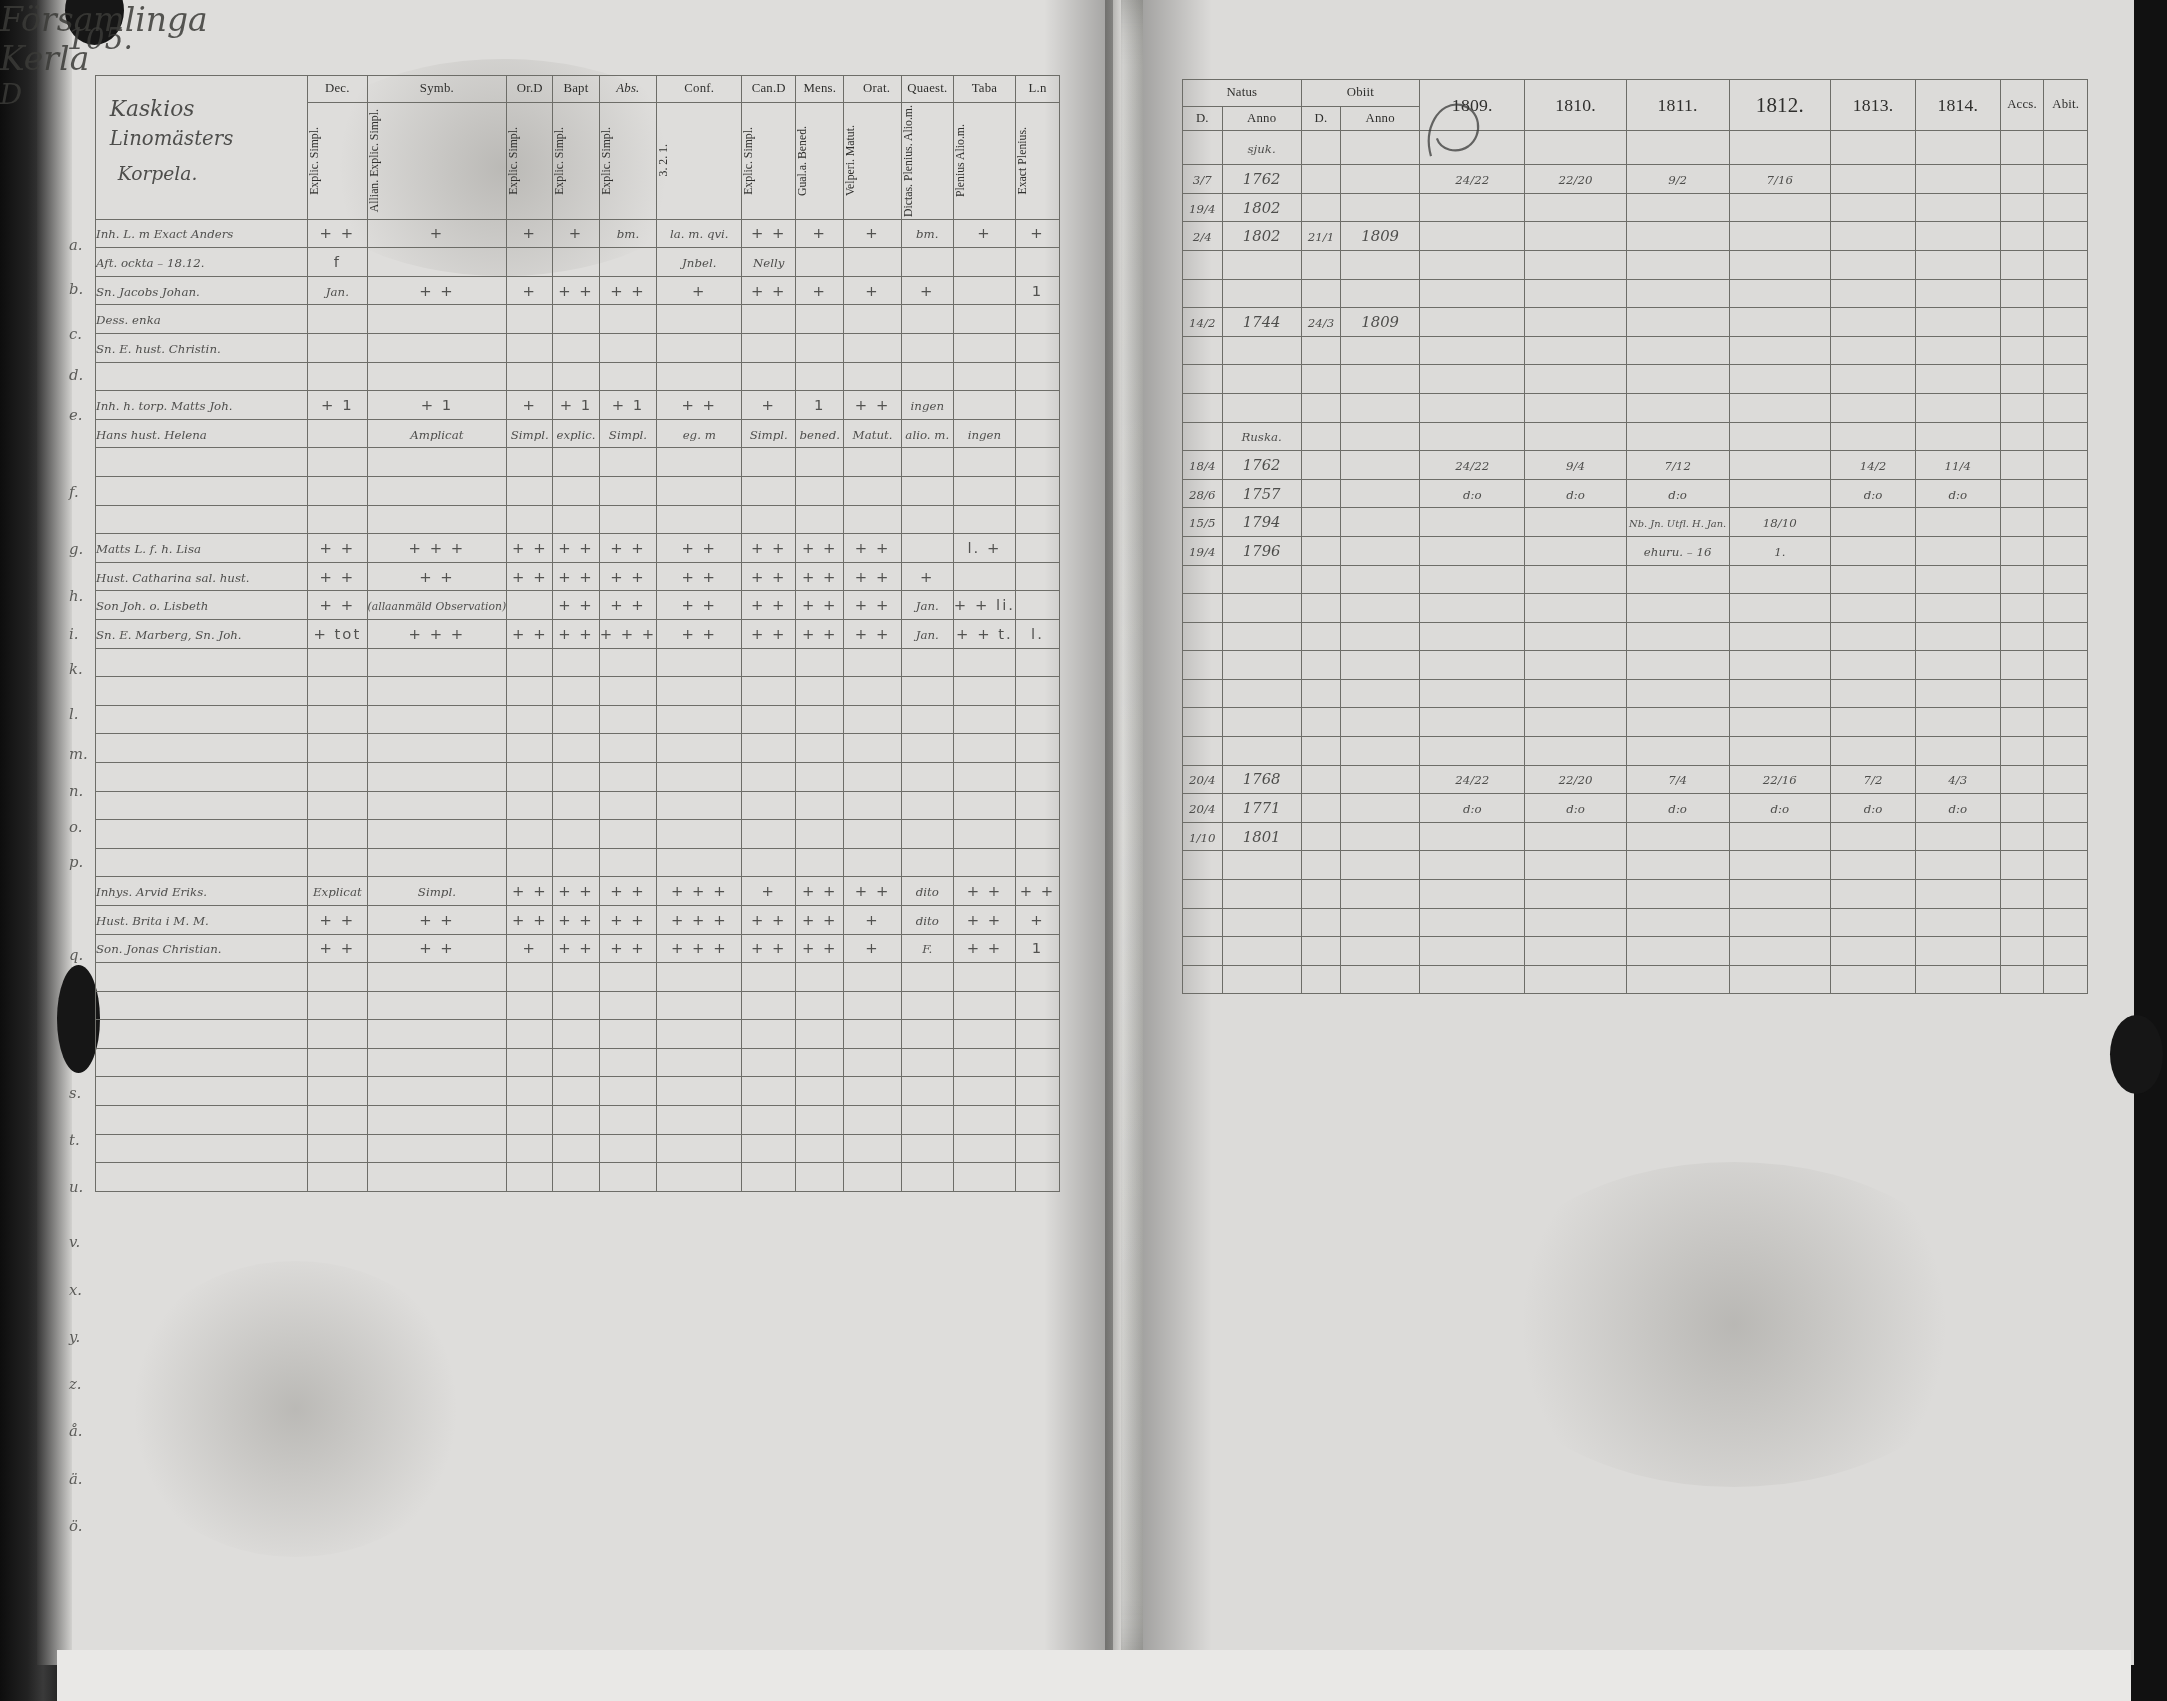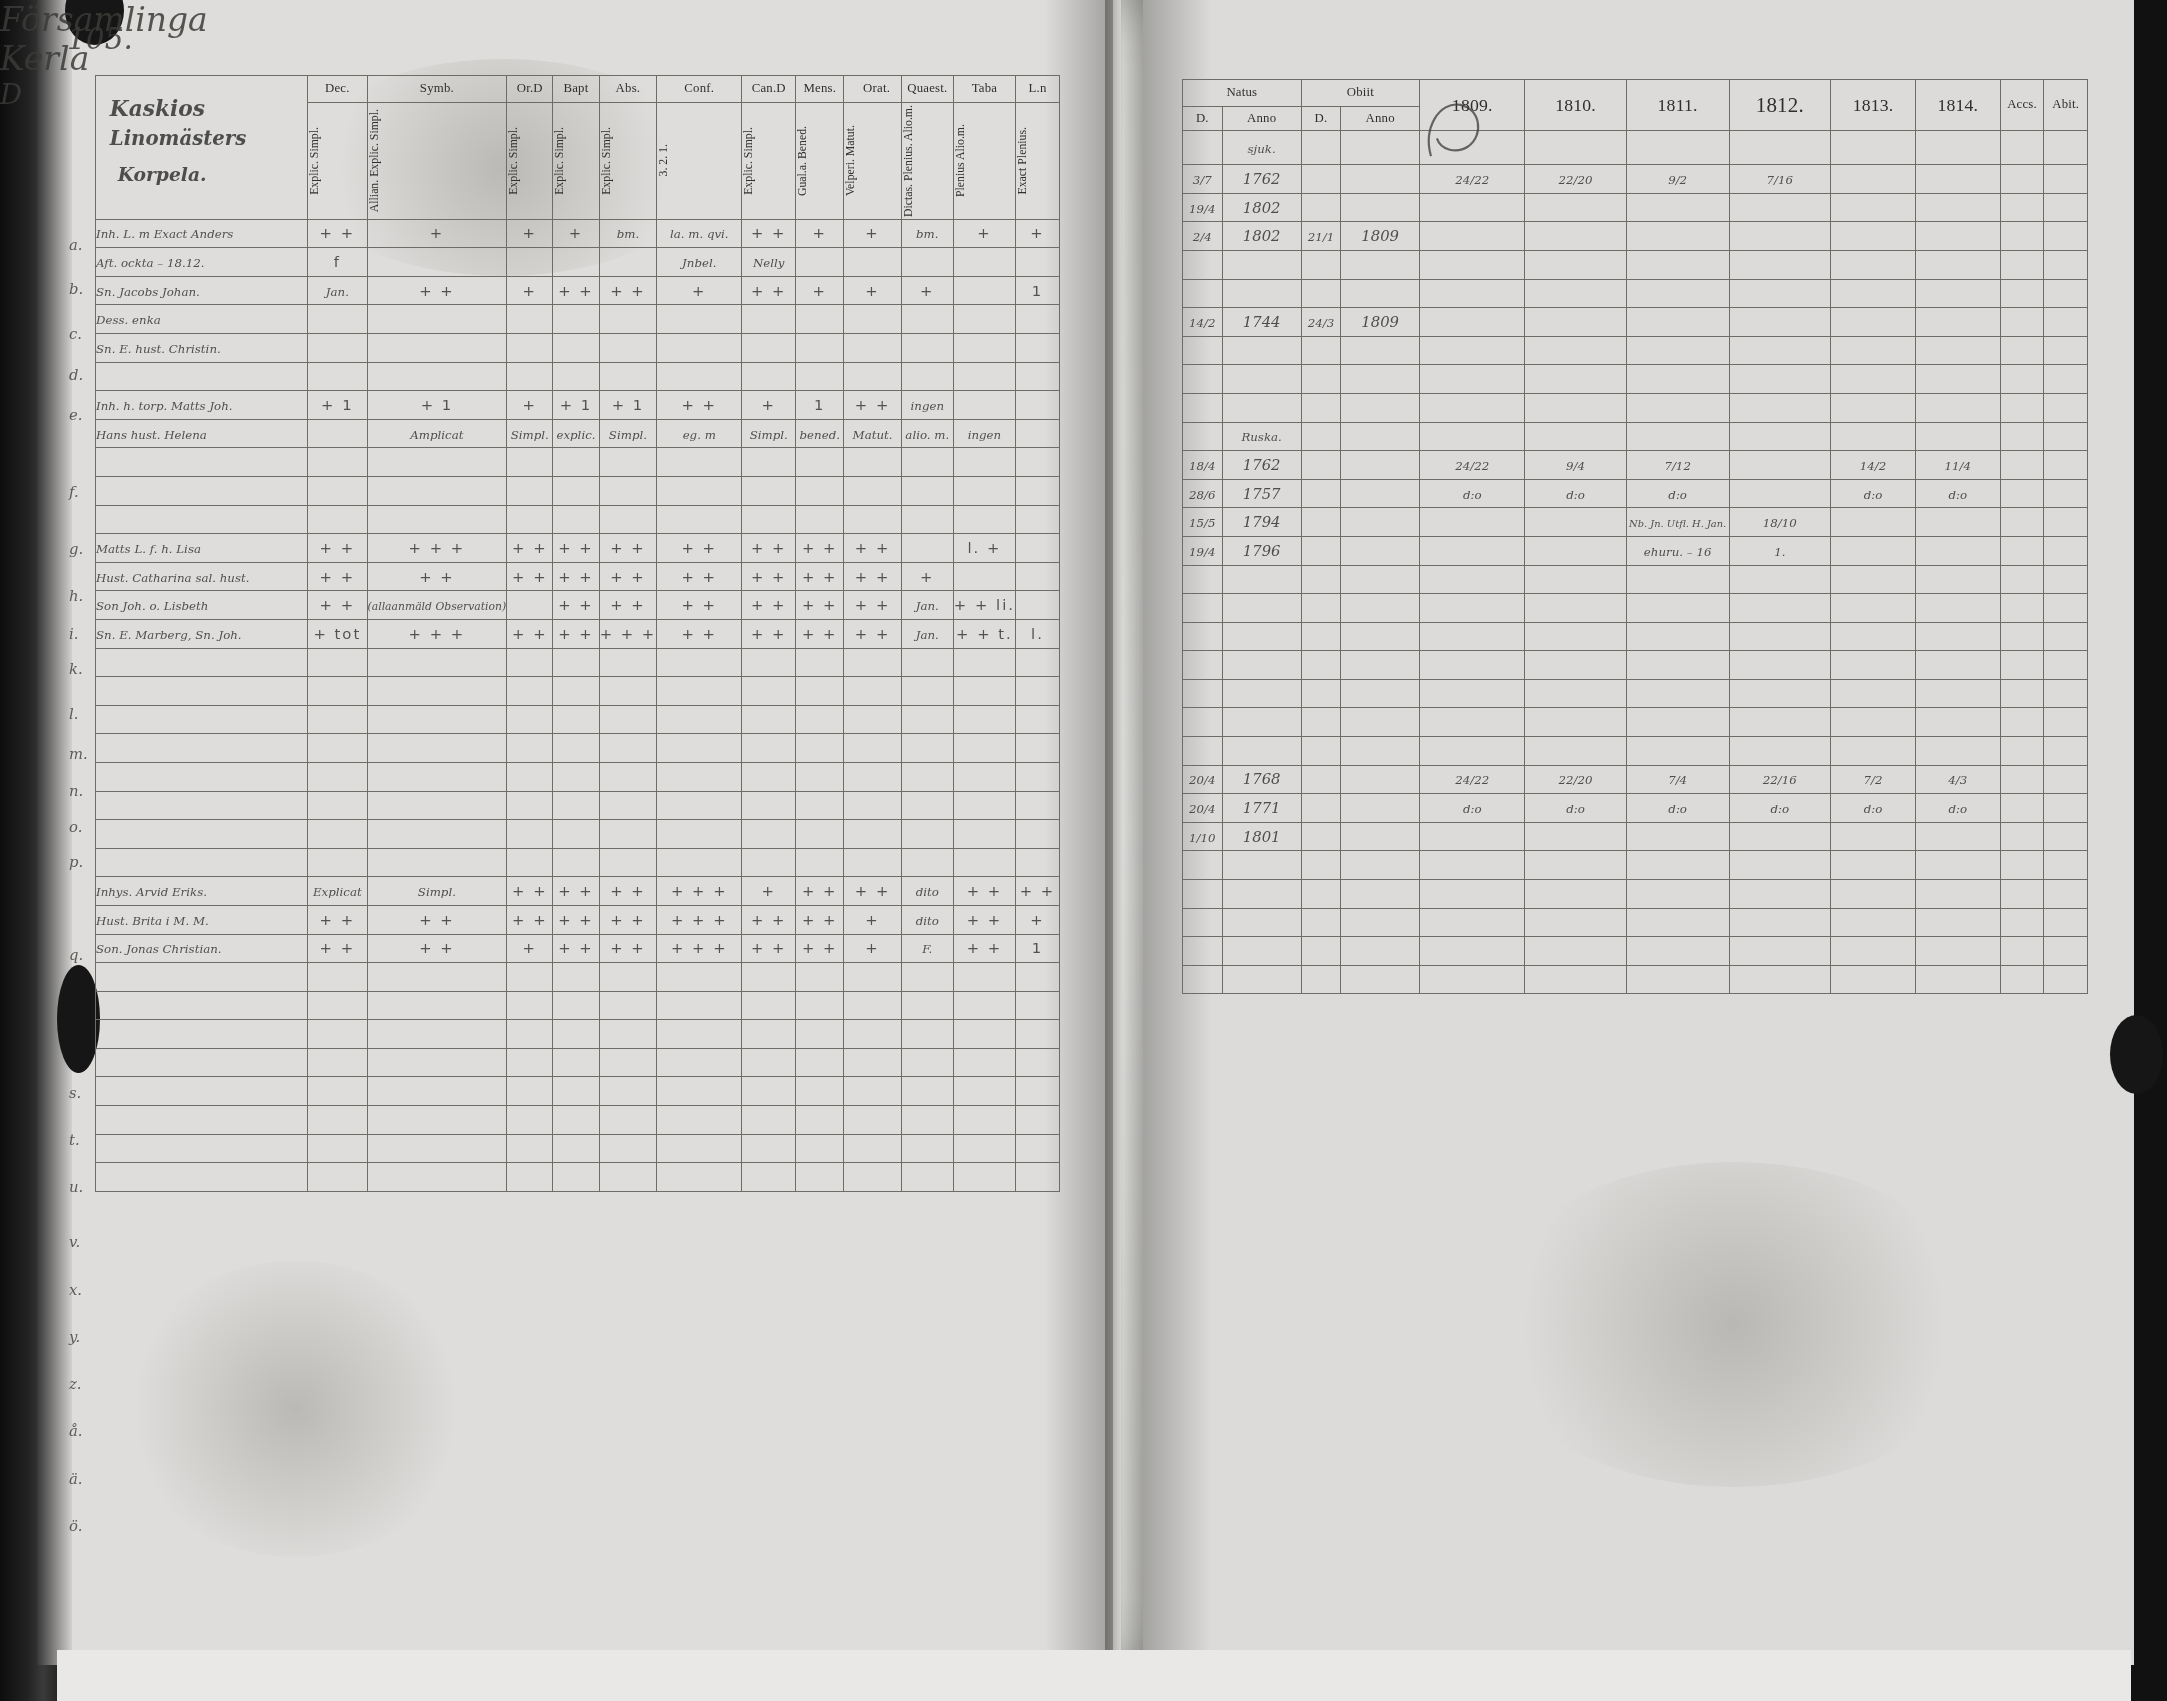--- a/index.html
+++ b/index.html
@@ -221,31 +221,31 @@
     <div class="marg" style="left:69px; top:1375px;">z.</div>
     <div class="marg" style="left:69px; top:1422px;">å.</div>
     <div class="marg" style="left:69px; top:1470px;">ä.</div>
     <div class="marg" style="left:69px; top:1517px;">ö.</div>
   </div>
 
   <table class="tbl" style="left:95px; top:75px; width:965px;">
     <thead>
       <tr>
         <th rowspan="2" style="width:227px; height:116px;">
-          <div style="position:relative;height:110px;font-weight:bold;">
+          <div style="position:relative;height:110px;">
             <div class="hand" style="position:absolute;left:13.8px;top:3.9px;font-size:21.7px;">Kaskios</div>
             <div class="hand" style="position:absolute;left:13.8px;top:35px;font-size:19.7px;">Linomästers</div>
             <div class="hand" style="position:absolute;left:21.7px;top:71px;font-size:18.7px;">Korpela.</div>
           </div>
         </th>
         <th class="hdr-cell" style="width:61px;height:25.6px;">Dec.</th>
         <th class="hdr-cell" style="width:61px;">Symb.</th>
         <th class="hdr-cell" style="width:47px;">Or.D</th>
         <th class="hdr-cell" style="width:47px;">Bapt</th>
-        <th class="hdr-cell" style="width:55px;">Abs.</th>
+        <th class="hdr-cell" style="width:55px;font-style:italic;">Abs.</th>
         <th class="hdr-cell" style="width:91px;">Conf.</th>
         <th class="hdr-cell" style="width:57px;">Can.D</th>
         <th class="hdr-cell" style="width:49px;">Mens.</th>
         <th class="hdr-cell" style="width:53px;padding-left:8px;">Orat.</th>
         <th class="hdr-cell" style="width:53px;">Quaest.</th>
         <th class="hdr-cell" style="width:43px;">Taba</th>
         <th class="hdr-cell" style="width:45px;">L.n</th>
       </tr>
       <tr>
         <td style="height:87px;">

